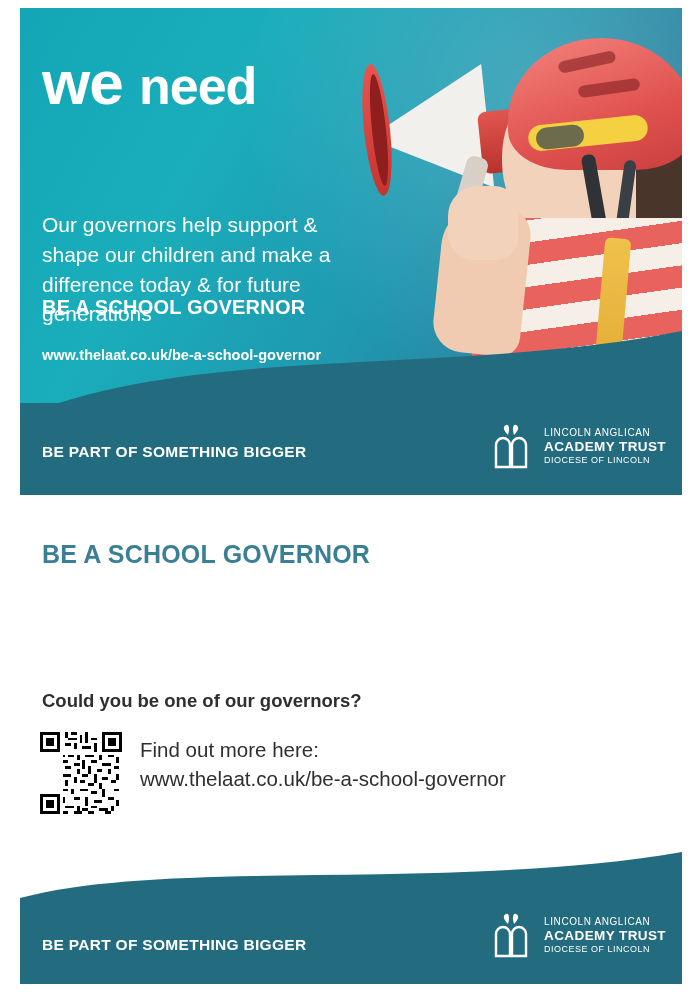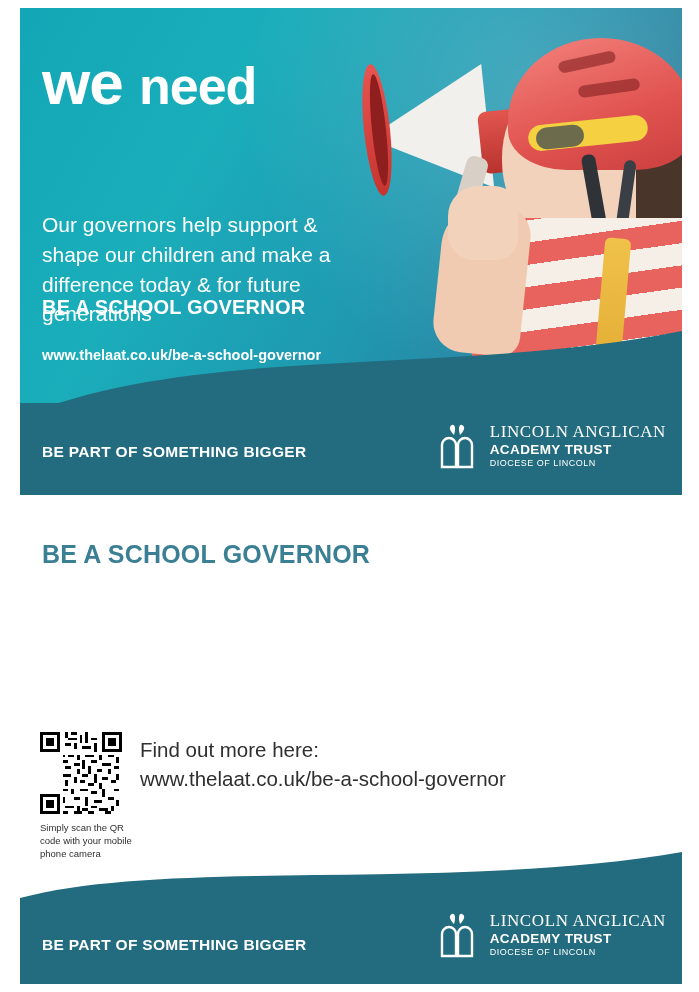--- a/index.html
+++ b/index.html
@@ -233,21 +233,21 @@
   .logo {
     position: absolute;
     right: 16px; bottom: 26px;
     display: flex;
     align-items: center;
     gap: 10px;
     color: #ffffff;
   }
   .logo-mark { width: 46px; height: 46px; position: relative; }
   .logo-text { line-height: 1.18; }
-  .logo-l1 { font-size: 17px; letter-spacing: .6px; font-family: Liberation Serif, serif; }
+  .logo-l1 { font-size: 10px; letter-spacing: .6px; }
   .logo-l2 { font-size: 13.5px; font-weight: bold; letter-spacing: .4px; }
   .logo-l3 { font-size: 9px; letter-spacing: .5px; }
   
   .lower {
     position: absolute;
     left: 20px; top: 500px;
     width: 662px; height: 484px;
     background: #ffffff;
   }
   .lower-title {
@@ -390,20 +390,21 @@
       <div class="logo-text">
         <div class="logo-l1">LINCOLN ANGLICAN</div>
         <div class="logo-l2">ACADEMY TRUST</div>
         <div class="logo-l3">DIOCESE OF LINCOLN</div>
       </div>
     </div>
   </div>
 
   <div class="lower">
     <div class="lower-title">BE A SCHOOL GOVERNOR</div>
+    <div class="lower-q">Could you be one of our governors?</div>
 
     <div class="qr-wrap">
       <svg class="qr" viewBox="0 0 29 29" shape-rendering="crispEdges" aria-hidden="true">
         <rect width="29" height="29" fill="#ffffff"></rect>
         <g fill="#000000">
           <rect x="0" y="0" width="7" height="1"></rect>
             <rect x="0" y="6" width="7" height="1"></rect>
           <rect x="0" y="0" width="1" height="7"></rect>
             <rect x="6" y="0" width="1" height="7"></rect>
           <rect x="2" y="2" width="3" height="3"></rect>
@@ -475,21 +476,20 @@
           <rect x="21" y="27" width="3" height="1"></rect>
             <rect x="25" y="26" width="1" height="2"></rect>
           <rect x="8" y="28" width="2" height="1"></rect>
             <rect x="12" y="28" width="3" height="1"></rect>
           <rect x="17" y="28" width="2" height="1"></rect>
             <rect x="23" y="28" width="2" height="1"></rect>
         </g>
       </svg>
     </div>
 
-    <div class="qr-note">Simply scan the QR code with your mobile phone camera</div>
 
     <div class="find-here">
       <div>Find out more here:</div>
       <div>www.thelaat.co.uk/be-a-school-governor</div>
     </div>
 
     <div class="lower-wave">
       <svg width="662" height="46" viewBox="0 0 662 46" preserveAspectRatio="none" aria-hidden="true">
         <path d="M0,46 C150,6 430,40 662,0 L662,46 Z" fill="#236b7e"></path>
       </svg>

